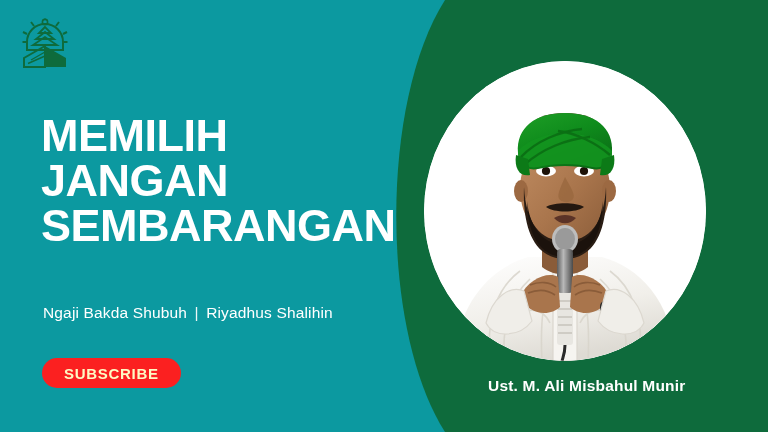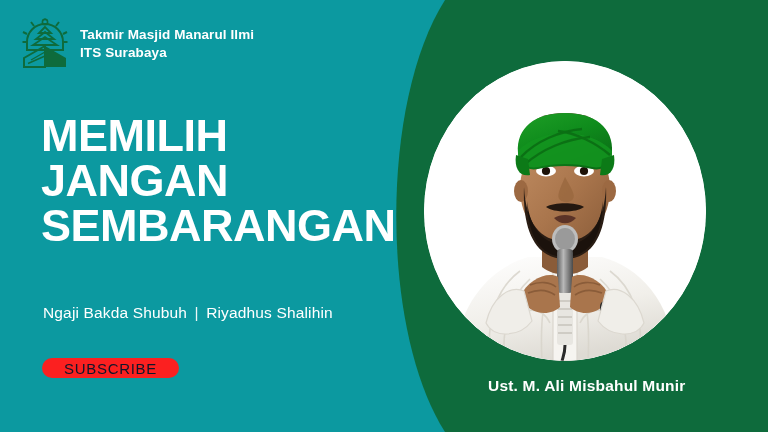--- a/index.html
+++ b/index.html
@@ -100,32 +100,32 @@
     letter-spacing: 0.15px;
     white-space: nowrap;
   }
   .subtitle .sep { padding: 0 3px; opacity: 0.92; }
 
   
   .subscribe-btn {
     position: absolute;
     left: 42px;
     top: 358px;
-    height: 20px;
+    height: 30px;
     padding: 0 22px;
     display: inline-flex;
     align-items: center;
     justify-content: center;
     background: #FB2020;
-    color: #0f172a;
+    color: #fef9c3;
     border: none;
     border-radius: 16px;
     font-family: "Liberation Sans", sans-serif;
     font-size: 15px;
-    font-weight: normal;
+    font-weight: bold;
     letter-spacing: 0.7px;
     cursor: pointer;
   }
 
   
   .speaker-name {
     position: absolute;
     left: 488px;
     top: 377px;
     color: #ffffff;
@@ -281,22 +281,20 @@
         <path d="M23 14 L14 21 L32 21 Z"></path>
         <path d="M23 19 L11 27 L35 27 Z"></path>
       </g>
 
       <path d="M23 28 L44 40 L44 49 L23 49 Z" fill="#0E6B3C"></path>
       <path d="M23 28 L2 40 L2 49 L23 49 Z" fill="none" stroke="#0E6B3C" stroke-width="2"></path>
       <g stroke="#0E6B3C" stroke-width="1.4" fill="none">
         <path d="M9 42 L23 34 M6 45.5 L23 38"></path>
       </g>
     </svg>
-    <div class="brand-text">Takmir Masjid Manarul Ilmi
-ITS Surabaya</div>
   </div>
 
   <div class="headline">
     <span class="headline-line">MEMILIH</span>
     <span class="headline-line">JANGAN</span>
     <span class="headline-line">SEMBARANGAN</span>
   </div>
 
   <div class="subtitle">
     <span>Ngaji Bakda Shubuh</span>

